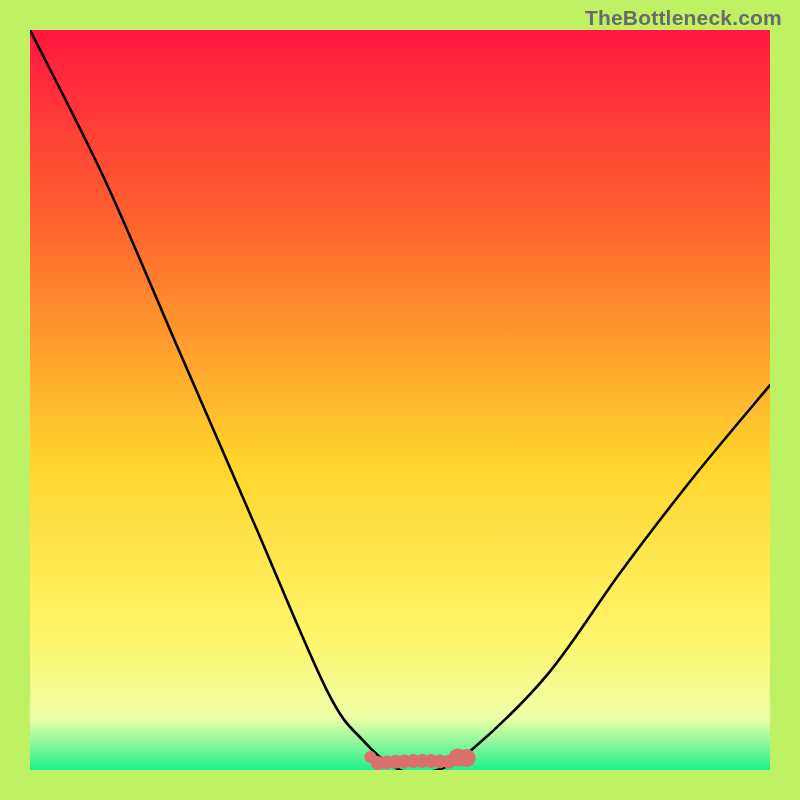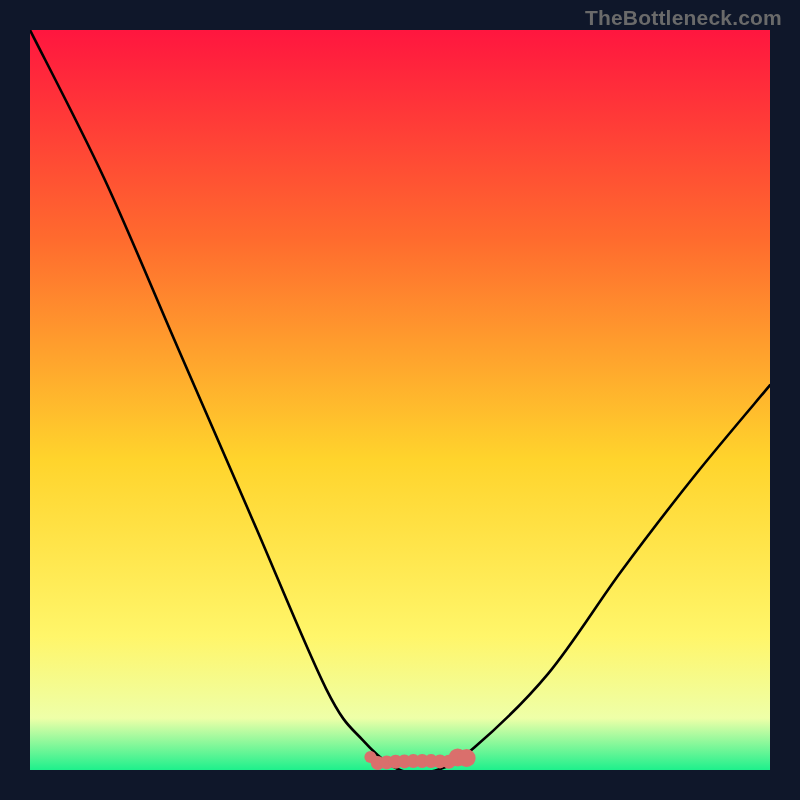--- a/index.html
+++ b/index.html
@@ -8,21 +8,21 @@
     width: 800px;
     height: 800px;
     overflow: hidden;
     background: #000;
     font-family: Arial, Helvetica, sans-serif;
   }
   .frame {
     position: relative;
     width: 800px;
     height: 800px;
-    background: #0f172a;
+    background: #bef264;
   }
   .plot-area {
     position: absolute;
     left: 30px;
     top: 30px;
     width: 740px;
     height: 740px;
     overflow: hidden;
   }
   .gradient {

